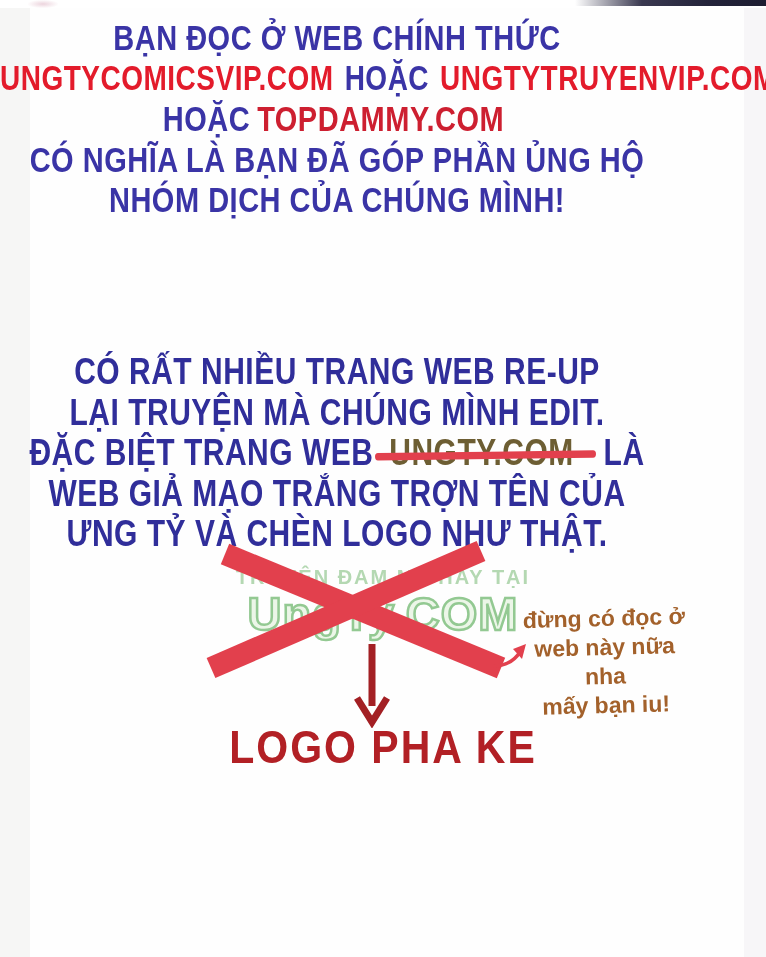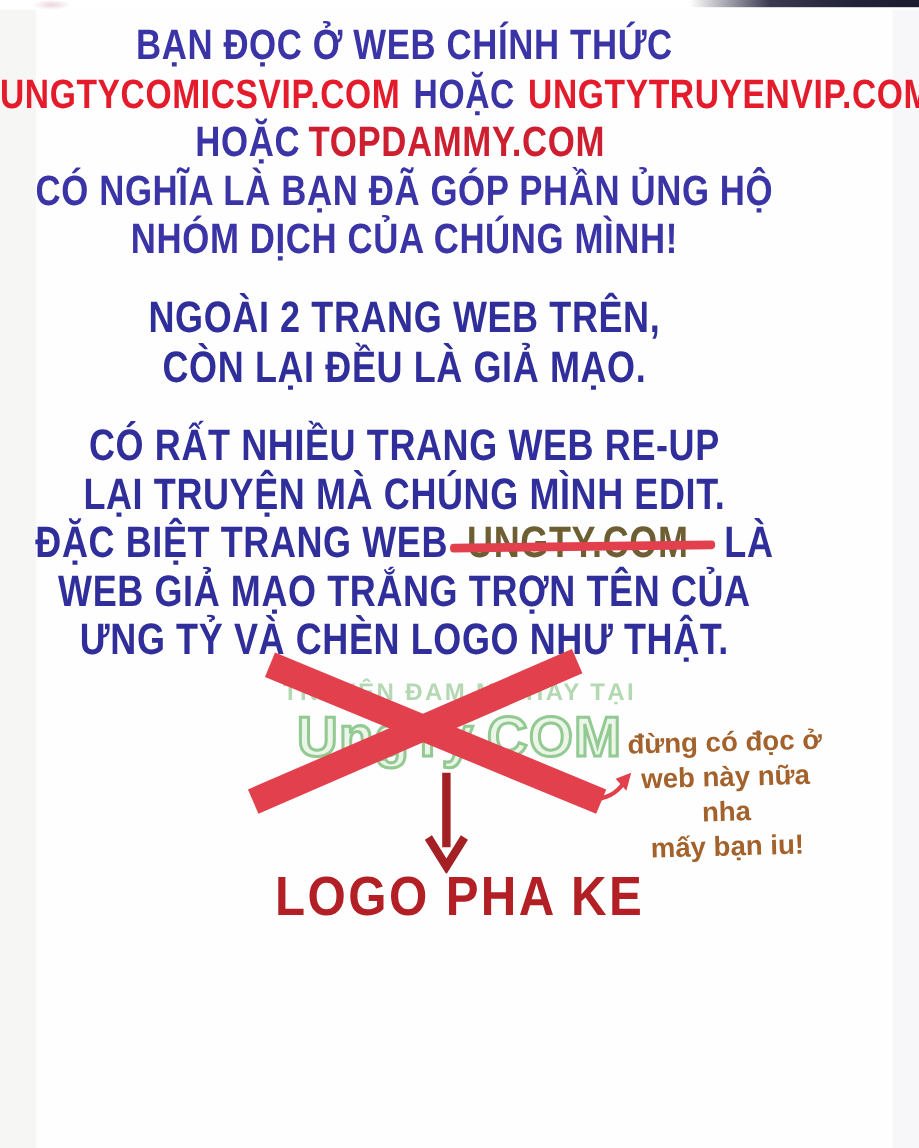--- a/index.html
+++ b/index.html
@@ -86,24 +86,20 @@
     <div class="line fs28">
       <span class="red">UNGTYCOMICSVIP.COM</span><span class="blue sp">HOẶC</span><span class="red">UNGTYTRUYENVIP.COM</span>
     </div>
     <div class="line fs29">
       <span class="blue">HOẶC</span><span class="red2 sps">TOPDAMMY.COM</span>
     </div>
     <div class="line fs29 blue">CÓ NGHĨA LÀ BẠN ĐÃ GÓP PHẦN ỦNG HỘ</div>
     <div class="line fs29 blue">NHÓM DỊCH CỦA CHÚNG MÌNH!</div>
   </div>
 
-  <div class="block" style="top:246px;">
-    <div class="line fs30 navy">NGOÀI 2 TRANG WEB TRÊN,</div>
-    <div class="line fs30 navy">CÒN LẠI ĐỀU LÀ GIẢ MẠO.</div>
-  </div>
 
   <div class="block" style="top:352px;">
     <div class="line fs30 navy">CÓ RẤT NHIỀU TRANG WEB RE-UP</div>
     <div class="line fs30 navy">LẠI TRUYỆN MÀ CHÚNG MÌNH EDIT.</div>
     <div class="line fs30">
       <span class="navy">ĐẶC BIỆT TRANG WEB</span>
       <span class="struck sps">UNGTY.COM</span>
       <span class="navy" style="margin-left:14px;">LÀ</span>
     </div>
     <div class="line fs30 navy">WEB GIẢ MẠO TRẮNG TRỢN TÊN CỦA</div>

